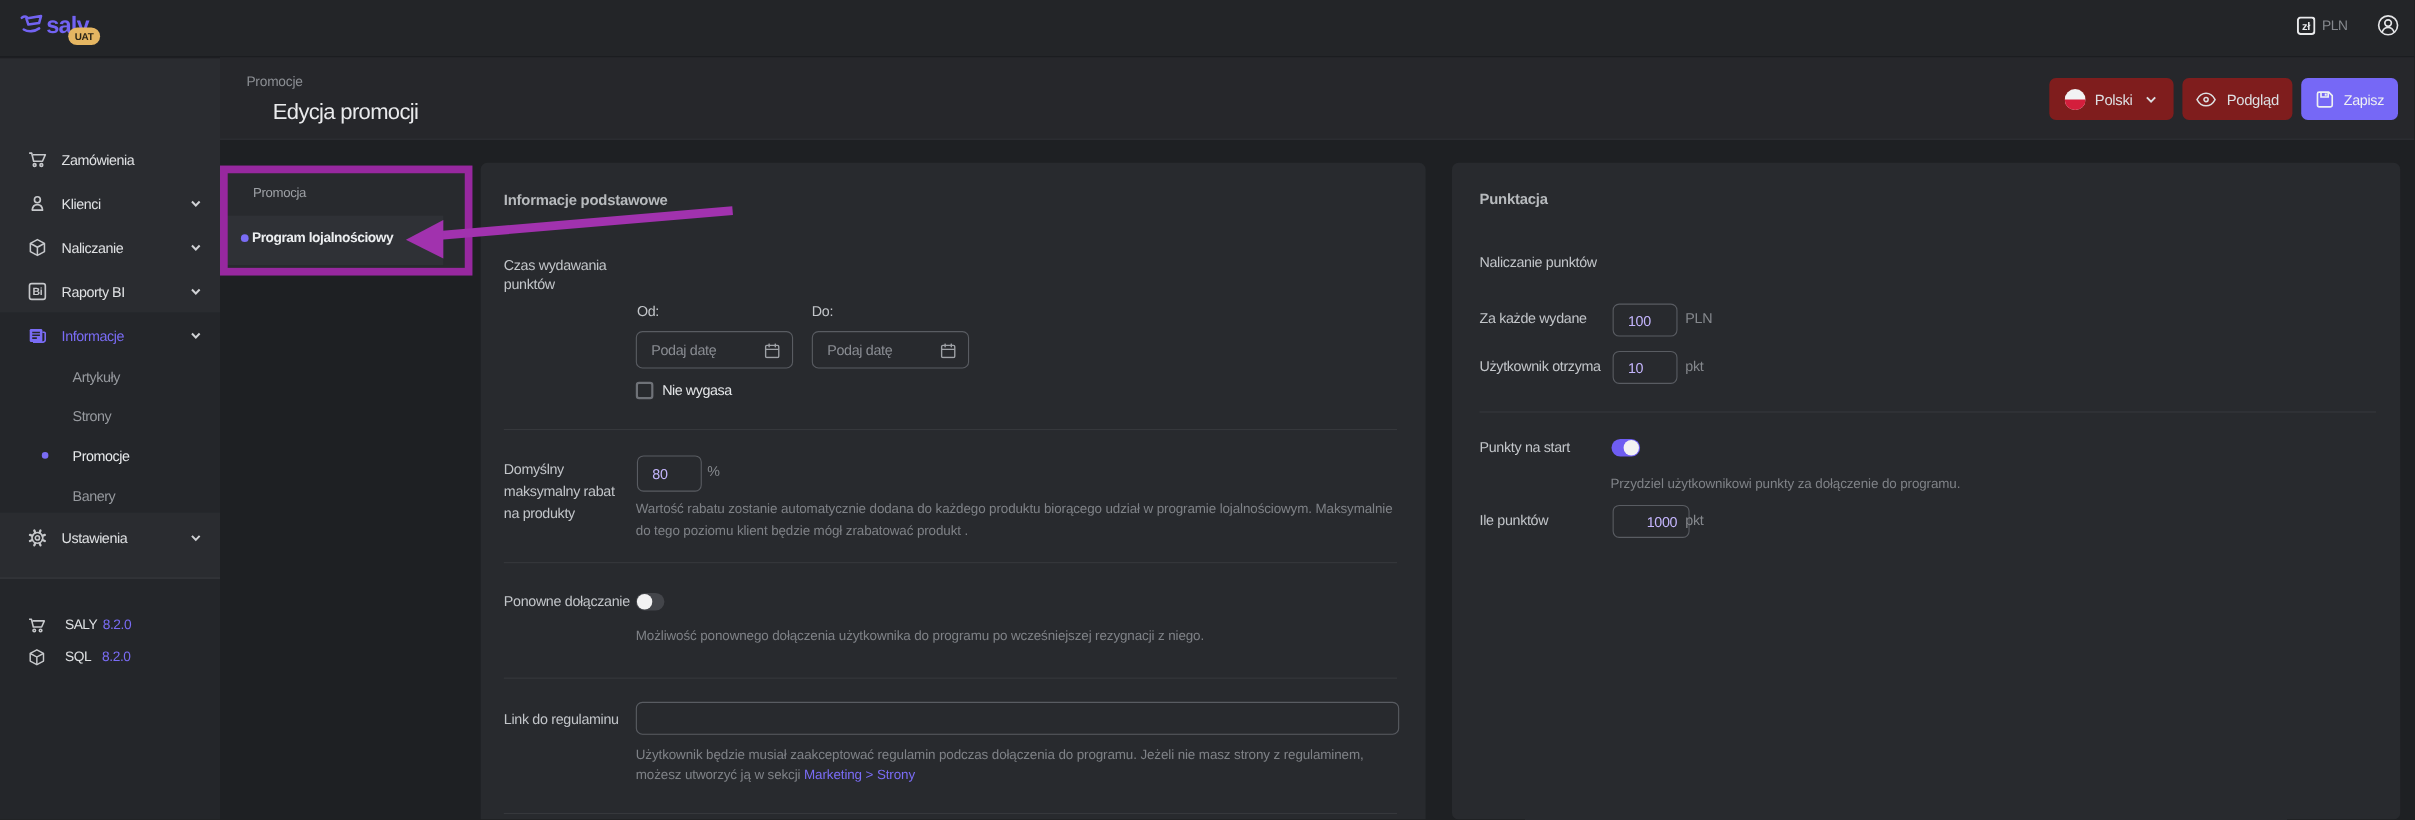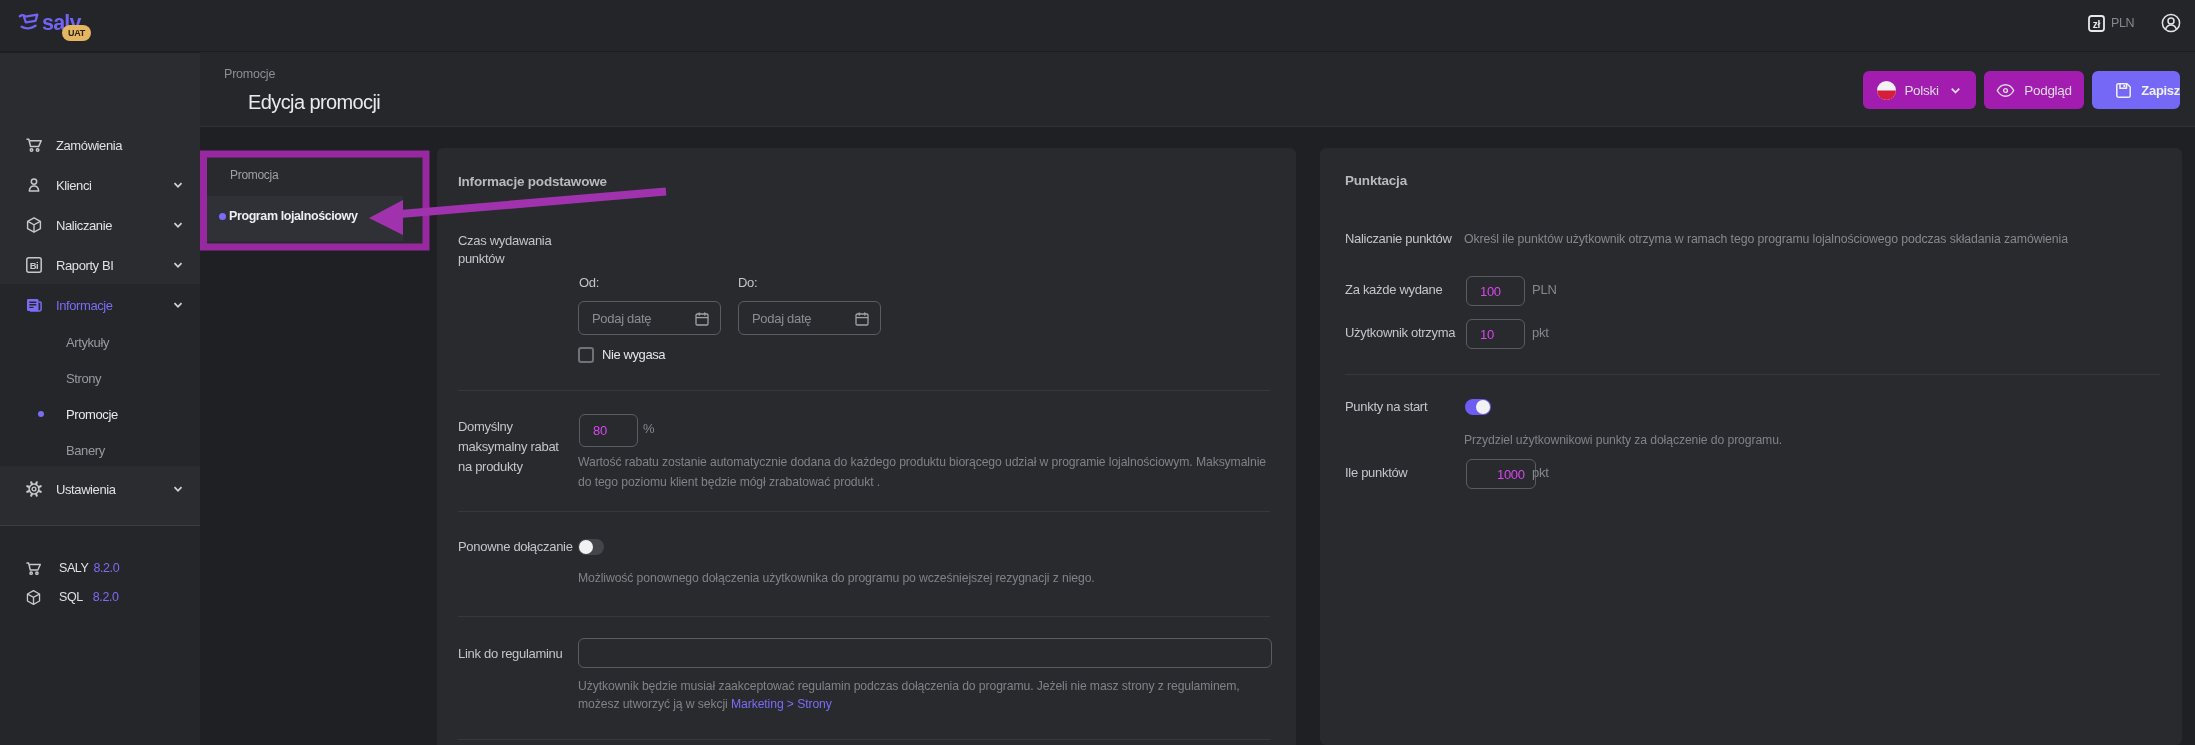--- a/index.html
+++ b/index.html
@@ -12,26 +12,26 @@
 .card { position:absolute; background:#282a2e; border-radius:6px; }
 .navitem { position:absolute; left:0; width:200px; height:40px; display:flex; align-items:center; color:#dfe1e3; font-size:13px; letter-spacing:-0.4px; }
 .navitem svg { margin-left:25px; flex:0 0 auto; }
 .navitem .lbl { margin-left:13px; }
 .navitem .chev { position:absolute; right:16px; top:50%; margin-top:-6px; }
 .subitem { position:absolute; left:66px; height:36px; display:flex; align-items:center; color:#96999e; font-size:13px; letter-spacing:-0.4px; }
 .muted { color:#85888d; }
 .hint { position:absolute; color:#7f8287; font-size:12.2px; line-height:20px; letter-spacing:-0.1px; }
 .rowdesc { position:absolute; color:#85888d; font-size:12.3px; line-height:20px; white-space:nowrap; letter-spacing:-0.1px; }
 .label { position:absolute; color:#c2c5c9; font-size:13px; line-height:20px; letter-spacing:-0.3px; }
-.inputbox { position:absolute; border:1px solid #595c62; border-radius:6px; background:transparent; color:#d946ef; font-size:13px; display:flex; align-items:center; padding-left:13px; letter-spacing:-0.3px; }
+.inputbox { position:absolute; border:1px solid #595c62; border-radius:6px; background:transparent; color:#c4b5fd; font-size:13px; display:flex; align-items:center; padding-left:13px; letter-spacing:-0.3px; }
 .divline { position:absolute; height:1px; background:#36383c; }
 .suffix { position:absolute; color:#85888d; font-size:13px; line-height:20px; }
 .toggle { position:absolute; width:26px; height:16px; border-radius:8px; }
 .knob { position:absolute; top:1px; width:14px; height:14px; border-radius:50%; background:#f2f2f3; }
-.btn { position:absolute; top:19px; height:38px; border-radius:6px; background:#a21caf; display:flex; align-items:center; justify-content:center; color:#dcdee1; font-size:13.5px; letter-spacing:-0.3px; }
+.btn { position:absolute; top:19px; height:38px; border-radius:6px; background:#7f1d1d; display:flex; align-items:center; justify-content:center; color:#dcdee1; font-size:13.5px; letter-spacing:-0.3px; }
 .sectitle { position:absolute; font-size:13.5px; font-weight:700; color:#b7babd; line-height:18px; letter-spacing:-0.2px; }
 </style>
 </head>
 <body>
 
 <div class="topbar">
   <div class="abs" style="left:18px; top:11px;">
     <svg width="78" height="26" viewBox="0 0 78 26">
       <g stroke="#7263f2" stroke-width="2.3" fill="none" stroke-linecap="round" stroke-linejoin="round">
         <path d="M1.8 5.2 c2.2 -1.6 4.2 -1.4 5.2 0.1"></path>
@@ -158,21 +158,21 @@
         <path d="M2.5 4.2 L6 7.8 L9.5 4.2"></path>
       </svg>
   </div>
   <div class="btn" style="left:1784px; width:100px;">
     <svg width="19" height="19" viewBox="0 0 19 19" fill="none" stroke="#dcdee1" stroke-width="1.4" style="margin-right:9px;">
         <path d="M1.3 9.5 C3.3 5.7 6.2 3.8 9.5 3.8 s6.2 1.9 8.2 5.7 c-2 3.8 -4.9 5.7 -8.2 5.7 s-6.2 -1.9 -8.2 -5.7 z"></path>
         <circle cx="9.5" cy="9.5" r="1.9"></circle>
       </svg>
     <span>Podgląd</span>
   </div>
-  <div class="btn" style="left:1892px; width:88px; background:#7668f6; color:#eef0f2; font-weight:700; font-size:13px;justify-content:flex-end;">
+  <div class="btn" style="left:1892px; width:88px; background:#7668f6; color:#eef0f2; font-weight:400; font-size:13px;">
     <svg width="17" height="17" viewBox="0 0 17 17" fill="none" stroke="#eef0f2" stroke-width="1.5" style="margin-right:9px;">
         <path d="M1.8 3.3 a1.5 1.5 0 0 1 1.5 -1.5 H12 L15.2 5 V13.7 a1.5 1.5 0 0 1 -1.5 1.5 H3.3 a1.5 1.5 0 0 1 -1.5 -1.5 Z" stroke-linejoin="round"></path>
         <path d="M5 2 V6.2 H11.5 V2"></path>
         <path d="M9.3 3.1 v2" stroke-width="1.8"></path>
       </svg>
     <span>Zapisz</span>
   </div>
 </div>
 
 <div class="card" style="left:204px; top:152px; width:223px; height:95px;">
@@ -221,21 +221,20 @@
 
   <div class="label" style="left:21px; top:496px;">Link do regulaminu</div>
   <div class="inputbox" style="left:141px; top:490px; width:694px; height:30px;"></div>
   <div class="hint" style="left:141px; top:529px; line-height:18px; white-space:nowrap;">Użytkownik będzie musiał zaakceptować regulamin podczas dołączenia do programu. Jeżeli nie masz strony z regulaminem,<br>możesz utworzyć ją w sekcji <span style="color:#7a6cf5;">Marketing &gt; Strony</span></div>
   <div class="divline" style="left:21px; top:591px; width:812px;"></div>
 </div>
 
 <div class="card" id="cardright" style="left:1320px; top:148px; width:862px; height:597px;">
   <div class="sectitle" style="left:25px; top:24px;">Punktacja</div>
   <div class="label" style="left:25px; top:81px;">Naliczanie punktów</div>
-  <div class="rowdesc" style="left:144px; top:81px;">Określ ile punktów użytkownik otrzyma w ramach tego programu lojalnościowego podczas składania zamówienia</div>
 
   <div class="label" style="left:25px; top:132px;">Za każde wydane</div>
   <div class="inputbox" style="left:146px; top:128px; width:59px; height:30px;">100</div>
   <div class="suffix" style="left:212px; top:132px;">PLN</div>
 
   <div class="label" style="left:25px; top:175px;">Użytkownik otrzyma</div>
   <div class="inputbox" style="left:146px; top:171px; width:59px; height:30px;">10</div>
   <div class="suffix" style="left:212px; top:175px;">pkt</div>
 
   <div class="divline" style="left:25px; top:226px; width:815px;"></div>

